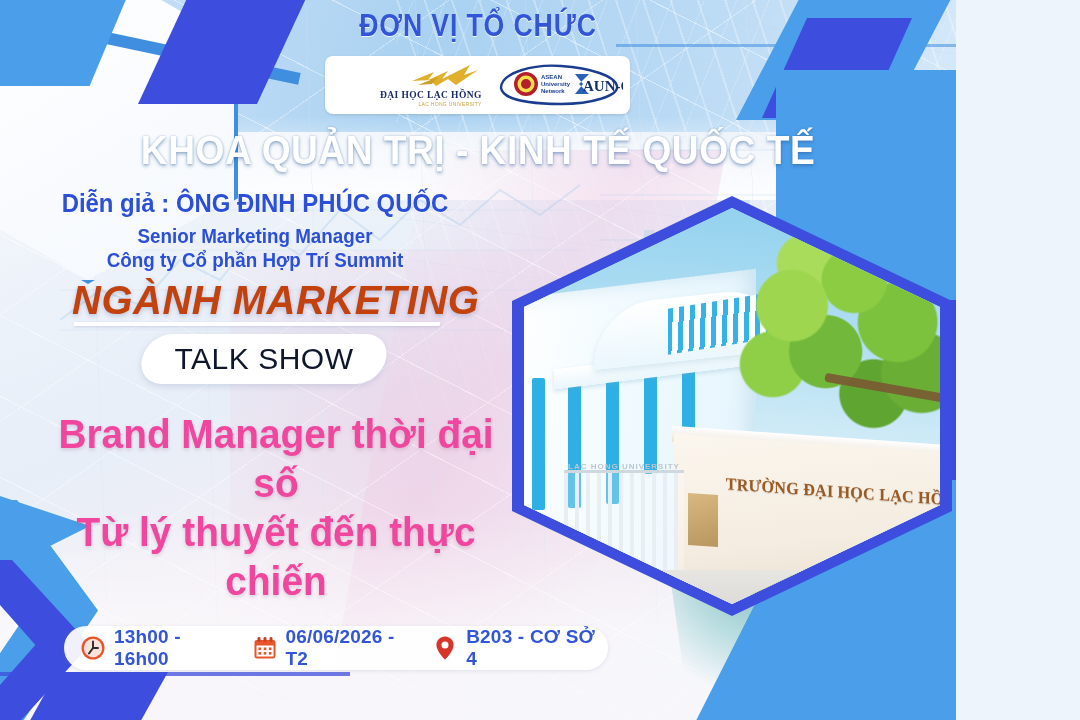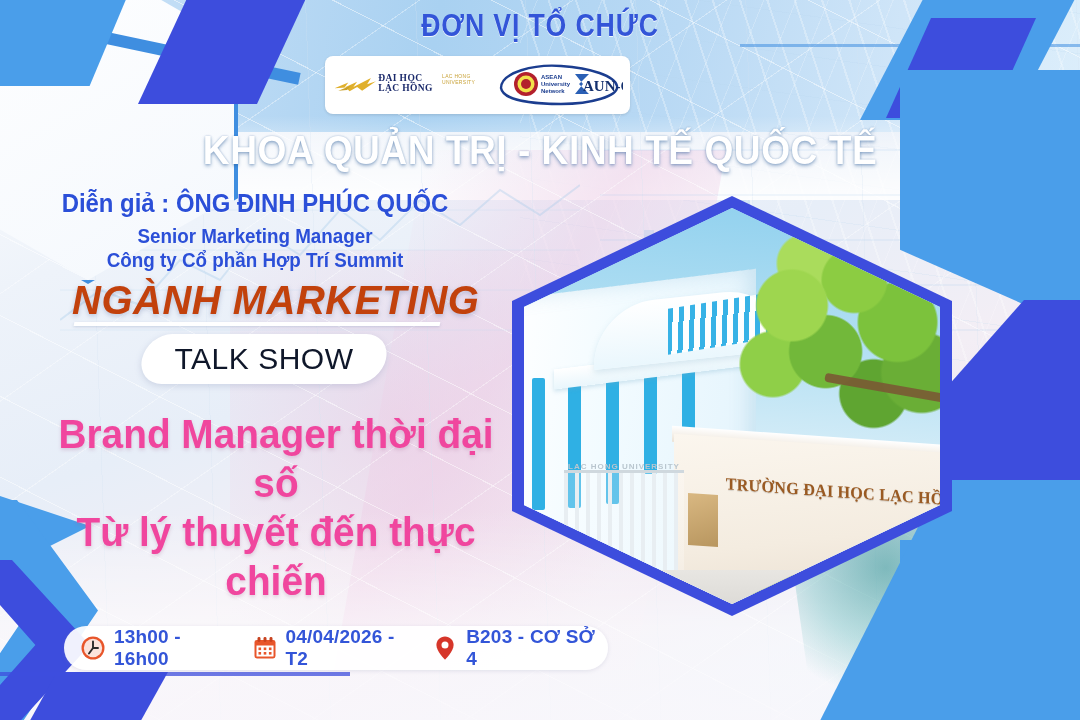--- a/index.html
+++ b/index.html
@@ -5,21 +5,21 @@
   * { margin:0; padding:0; box-sizing:border-box; }
   html,body { width:1080px; height:720px; overflow:hidden; }
   body {
     font-family:"Liberation Sans", sans-serif;
     background:#eef4fb;
   }
 
   
   #poster {
     position:relative;
-    width:1080px; height:720px;
+    width:956px; height:720px;
     overflow:hidden;
     background:#f2f6fb;
   }
 
   
   .bg-base{
     position:absolute; inset:0;
     background:
       linear-gradient(160deg,#ffffff 0%,#eef3fa 26%,#e7eef8 45%,#f3eef5 62%,#efe8f2 74%,#e8eff8 88%,#dbe9f6 100%);
   }
@@ -177,21 +177,21 @@
   }
 
   .logo-bar{
     position:absolute; left:325px; top:56px;
     width:305px; height:58px;
     background:#ffffff;
     border-radius:8px;
     display:flex; align-items:center; justify-content:space-around;
     box-shadow:0 1px 3px rgba(0,0,0,.12);
   }
-  .logo-lhu{ display:flex; align-items:flex-start; justify-content:center; width:150px;}
+  .logo-lhu{ display:flex; flex-direction:column; align-items:flex-end; justify-content:center; width:150px;}
   .bird{ width:74px; height:26px; display:block; }
   .logo-lhu-name{
     font-family:"Liberation Serif",serif;
     font-weight:bold; font-size:9.5px; letter-spacing:.4px;
     color:#1b2a6b; margin-top:1px;
   }
   .logo-lhu-sub{
     font-size:5px; color:#c9a33a; letter-spacing:.3px; margin-top:1px;
   }
   .logo-aun{ width:128px; height:46px; display:block; }
@@ -572,21 +572,21 @@
         <rect x="17.5" y="2" width="3" height="5" rx="1.4" fill="#c8421f"></rect>
         <g fill="#e8552a">
           <rect x="6.5" y="12.5" width="2.6" height="2.6"></rect>
             <rect x="11.7" y="12.5" width="2.6" height="2.6"></rect>
           <rect x="16.9" y="12.5" width="2.6" height="2.6"></rect>
           <rect x="6.5" y="17" width="2.6" height="2.6"></rect>
             <rect x="11.7" y="17" width="2.6" height="2.6"></rect>
           <rect x="16.9" y="17" width="2.6" height="2.6"></rect>
         </g>
       </svg>
-      <span>04/04/2026 - T2</span>
+      <span>06/06/2026 - T2</span>
     </div>
 
     <div class="info-item">
       <svg class="ico" viewBox="0 0 26 26">
         <path d="M13 1.6 C8.2 1.6 4.4 5.4 4.4 10.1 C4.4 16.6 13 24.8 13 24.8 C13 24.8 21.6 16.6 21.6 10.1 C21.6 5.4 17.8 1.6 13 1.6 Z" fill="#d6352a"></path>
         <circle cx="13" cy="10" r="3.5" fill="#ffffff"></circle>
       </svg>
       <span>B203 - CƠ SỞ 4</span>
     </div>
   </div>

